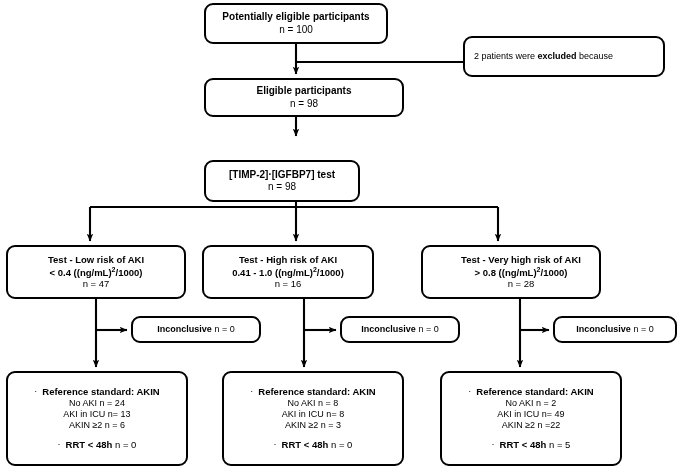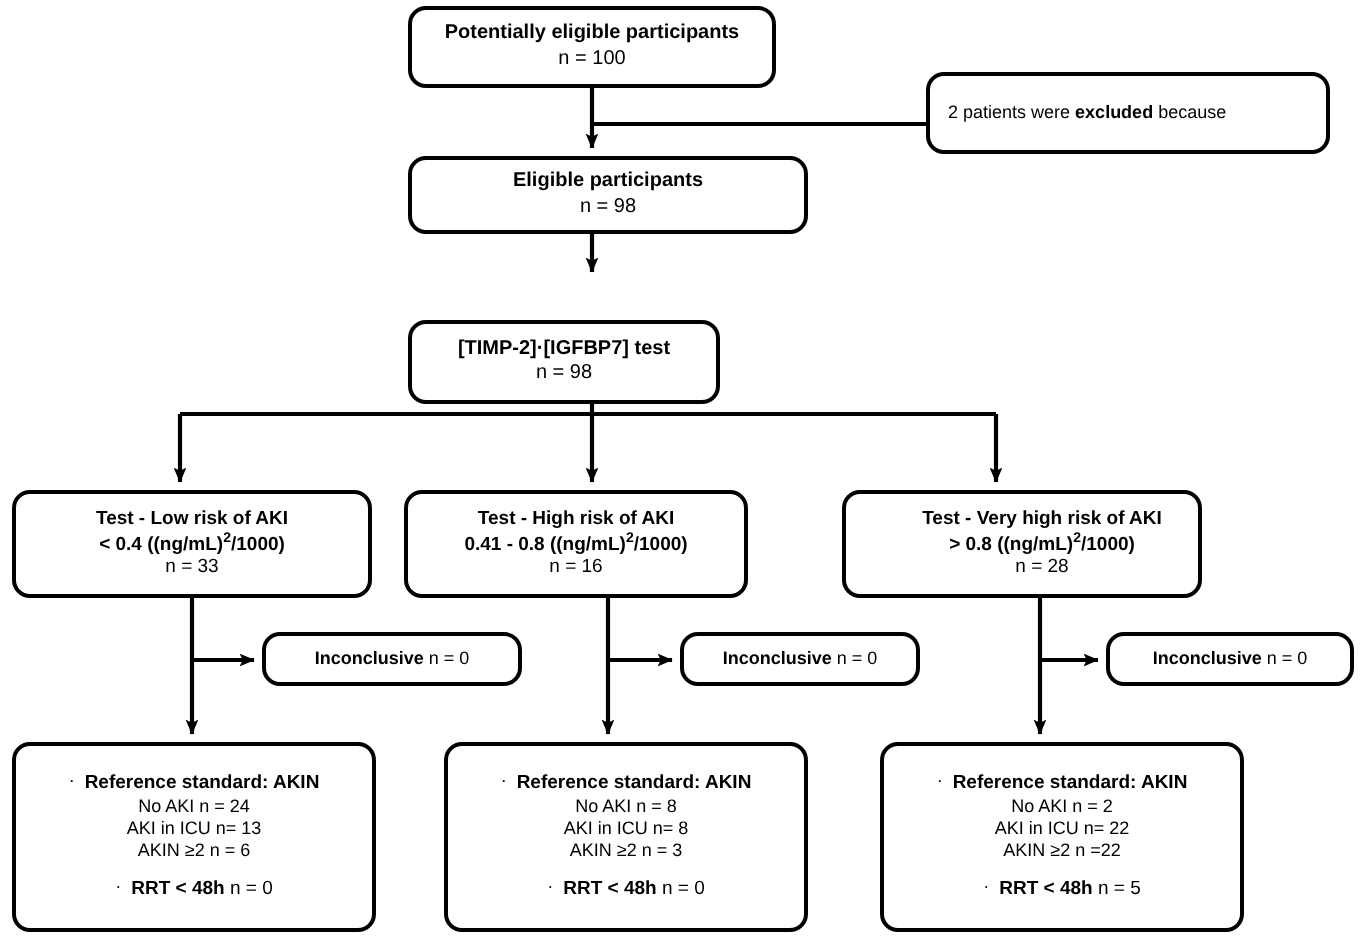--- a/index.html
+++ b/index.html
@@ -133,26 +133,26 @@
   </div>
 
   <div class="node" id="node-test">
     <span class="ln b fs10">[TIMP-2]·[IGFBP7] test</span>
     <span class="ln fs10">n = 98</span>
   </div>
 
   <div class="node" id="node-risk-low">
     <span class="ln b fs95">Test - Low risk of AKI</span>
     <span class="ln b fs95"><span>&lt; 0.4 ((ng/mL)</span><span class="sup">2</span><span>/1000)</span></span>
-    <span class="ln fs95">n = 33</span>
+    <span class="ln fs95">n = 47</span>
   </div>
 
   <div class="node" id="node-risk-high">
     <span class="ln b fs95">Test - High risk of AKI</span>
-    <span class="ln b fs95"><span>0.41 - 0.8 ((ng/mL)</span><span class="sup">2</span><span>/1000)</span></span>
+    <span class="ln b fs95"><span>0.41 - 1.0 ((ng/mL)</span><span class="sup">2</span><span>/1000)</span></span>
     <span class="ln fs95">n = 16</span>
   </div>
 
   <div class="node" id="node-risk-veryhigh">
     <span class="ln b fs95">Test - Very high risk of AKI</span>
     <span class="ln b fs95"><span>&gt; 0.8 ((ng/mL)</span><span class="sup">2</span><span>/1000)</span></span>
     <span class="ln fs95">n = 28</span>
   </div>
 
   <div class="node" id="node-inconclusive-low">
@@ -196,21 +196,21 @@
       <span class="fs95"><span class="b">RRT &lt; 48h</span><span>  n = 0</span></span>
     </span>
   </div>
 
   <div class="node" id="node-result-veryhigh">
     <span class="bullet-row">
       <span class="bullet-dot">·</span>
       <span class="b fs95">Reference standard: AKIN</span>
     </span>
     <span class="ln fs9">No AKI n = 2</span>
-    <span class="ln fs9">AKI in ICU n= 22</span>
+    <span class="ln fs9">AKI in ICU n= 49</span>
     <span class="ln fs9">AKIN ≥2  n =22</span>
     <span class="gap-sm"></span>
     <span class="bullet-row">
       <span class="bullet-dot">·</span>
       <span class="fs95"><span class="b">RRT &lt; 48h</span><span>  n = 5</span></span>
     </span>
   </div>
 
 </div>
 

